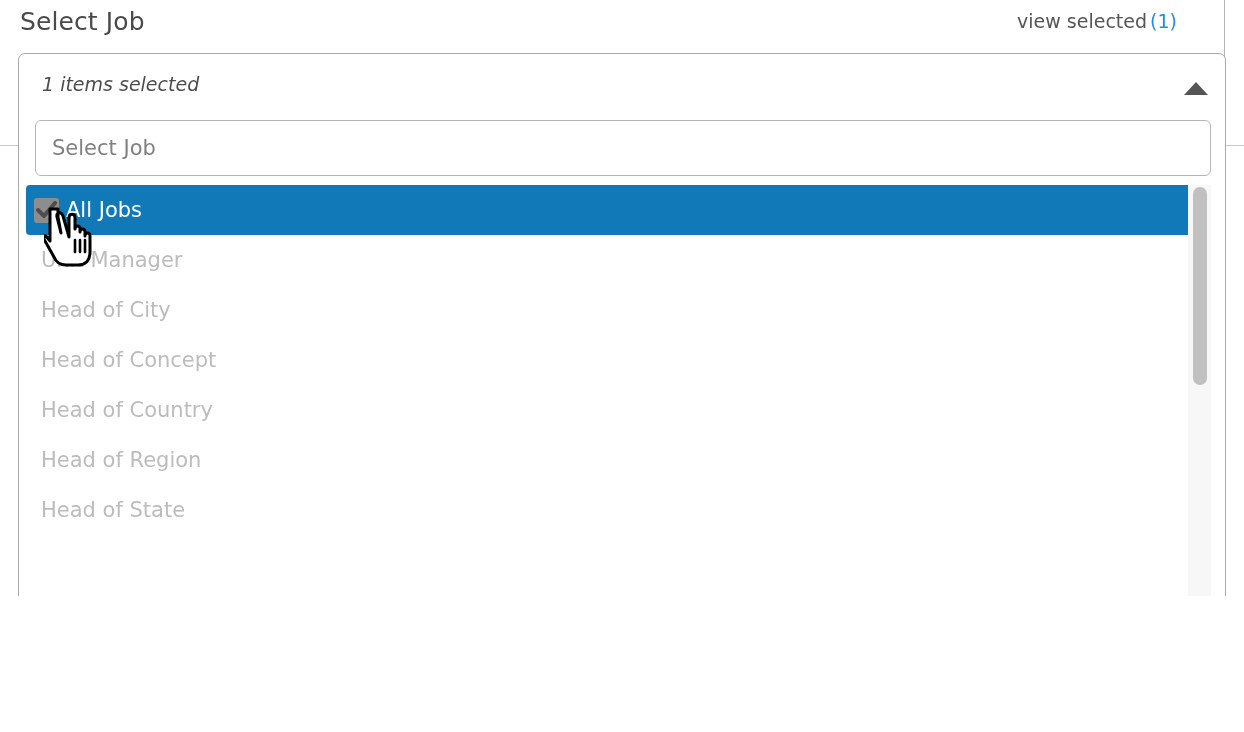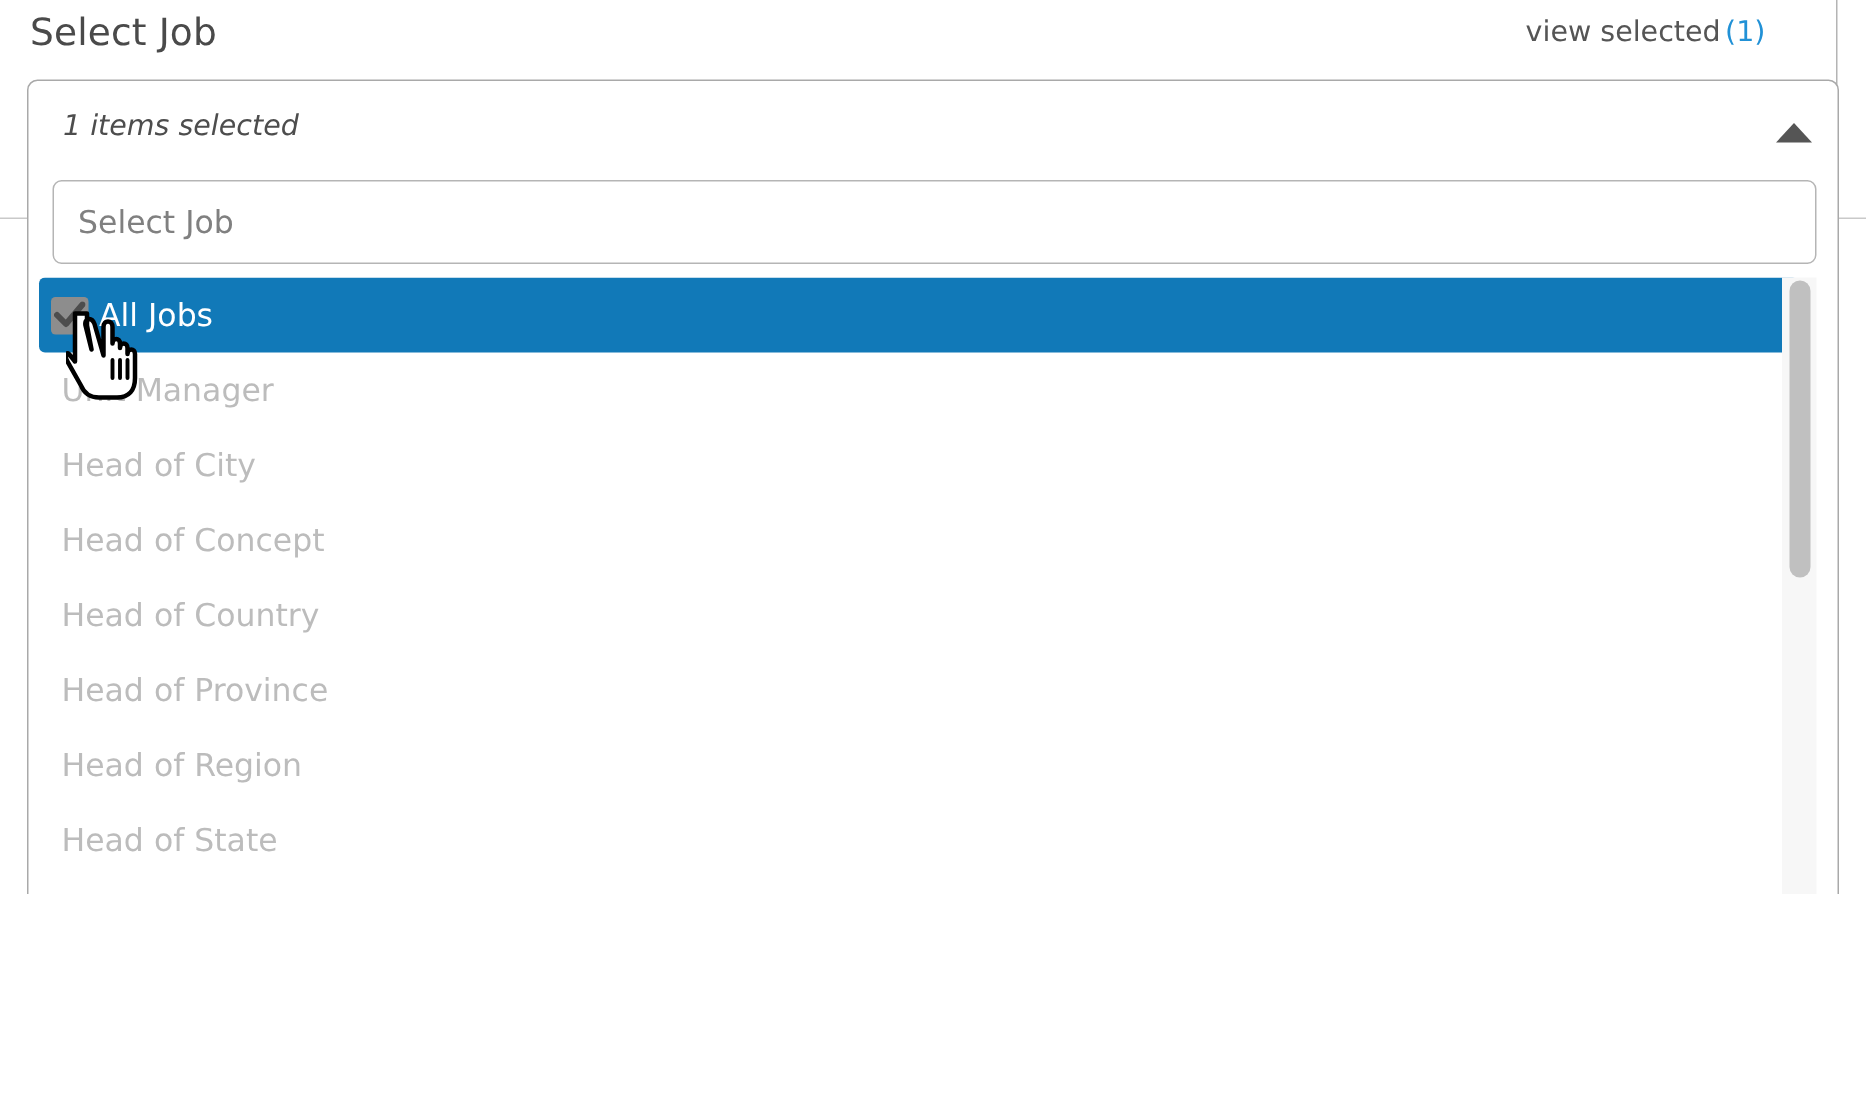--- a/index.html
+++ b/index.html
@@ -261,23 +261,20 @@
           <span class="opt-label">Unit Manager</span>
         </div>
         <div class="dd-option">
           <span class="opt-label">Head of City</span>
         </div>
         <div class="dd-option">
           <span class="opt-label">Head of Concept</span>
         </div>
         <div class="dd-option">
           <span class="opt-label">Head of Country</span>
-        </div>
-        <div class="dd-option">
-          <span class="opt-label">Head of Province</span>
         </div>
         <div class="dd-option">
           <span class="opt-label">Head of Region</span>
         </div>
         <div class="dd-option">
           <span class="opt-label">Head of State</span>
         </div>
       </div>
 
     <div class="scroll-track">

